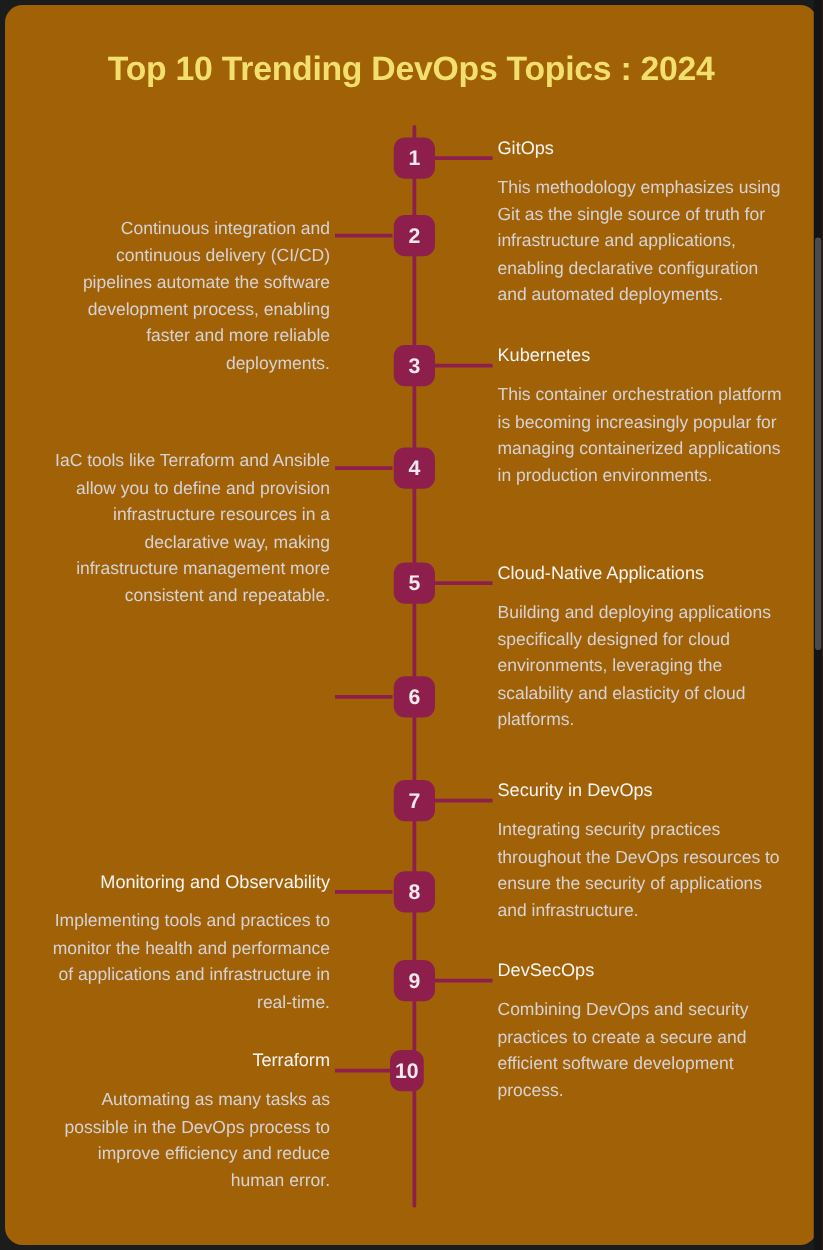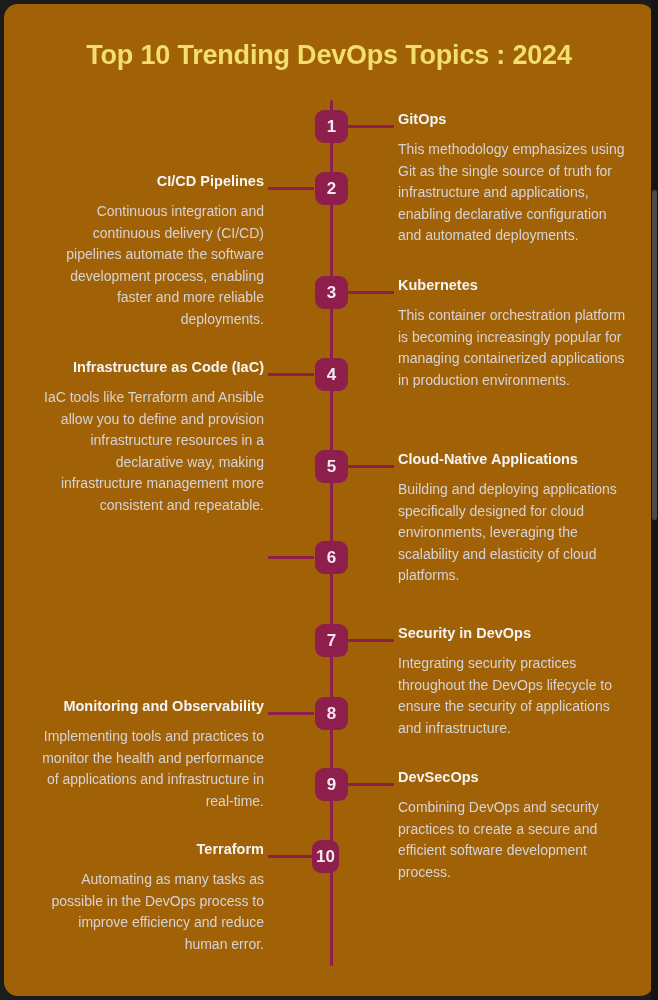--- a/index.html
+++ b/index.html
@@ -59,21 +59,21 @@
     z-index:2;
   }
   .stub.right { left:344px; width:46px; }
   .stub.left  { left:264px; width:46px; }
   .block { position:absolute; top:0; }
   .block.right { left:394px; width:228px; text-align:left; }
   .block.left  { left:30px;  width:230px; text-align:right; }
   .heading {
     color:#f4f4f5;
     font-size:14.5px;
-    font-weight:bold;
+    font-weight:normal;
     line-height:19px;
     margin-bottom:10px;
     white-space:nowrap;
   }
   .block.left .heading { white-space:nowrap; }
   .desc {
     color:#d6d3d6;
     font-size:14px;
     line-height:21.5px;
   }
@@ -105,37 +105,35 @@
         <div class="badge">1</div>
         <div class="block right">
           <div class="heading">GitOps</div>
           <div class="desc">This methodology emphasizes using Git as the single source of truth for infrastructure and applications, enabling declarative configuration and automated deployments.</div>
         </div>
       </div>
       <div class="item" style="top: 168px;">
         <div class="stub left"></div>
         <div class="badge">2</div>
         <div class="block left">
-          <div class="heading">CI/CD Pipelines</div>
           <div class="desc">Continuous integration and continuous delivery (CI/CD) pipelines automate the software development process, enabling faster and more reliable deployments.</div>
         </div>
       </div>
       <div class="item" style="top: 272px;">
         <div class="stub right"></div>
         <div class="badge">3</div>
         <div class="block right">
           <div class="heading">Kubernetes</div>
           <div class="desc">This container orchestration platform is becoming increasingly popular for managing containerized applications in production environments.</div>
         </div>
       </div>
       <div class="item" style="top: 354px;">
         <div class="stub left"></div>
         <div class="badge">4</div>
         <div class="block left">
-          <div class="heading">Infrastructure as Code (IaC)</div>
           <div class="desc">IaC tools like Terraform and Ansible allow you to define and provision infrastructure resources in a declarative way, making infrastructure management more consistent and repeatable.</div>
         </div>
       </div>
       <div class="item" style="top: 446px;">
         <div class="stub right"></div>
         <div class="badge">5</div>
         <div class="block right">
           <div class="heading">Cloud-Native Applications</div>
           <div class="desc">Building and deploying applications specifically designed for cloud environments, leveraging the scalability and elasticity of cloud platforms.</div>
         </div>
@@ -144,21 +142,21 @@
         <div class="stub left"></div>
         <div class="badge">6</div>
         <div class="block left">
         </div>
       </div>
       <div class="item" style="top: 620px;">
         <div class="stub right"></div>
         <div class="badge">7</div>
         <div class="block right">
           <div class="heading">Security in DevOps</div>
-          <div class="desc">Integrating security practices throughout the DevOps lifecycle to ensure the security of applications and infrastructure.</div>
+          <div class="desc">Integrating security practices throughout the DevOps resources to ensure the security of applications and infrastructure.</div>
         </div>
       </div>
       <div class="item" style="top: 693px;">
         <div class="stub left"></div>
         <div class="badge">8</div>
         <div class="block left">
           <div class="heading">Monitoring and Observability</div>
           <div class="desc">Implementing tools and practices to monitor the health and performance of applications and infrastructure in real-time.</div>
         </div>
       </div>

